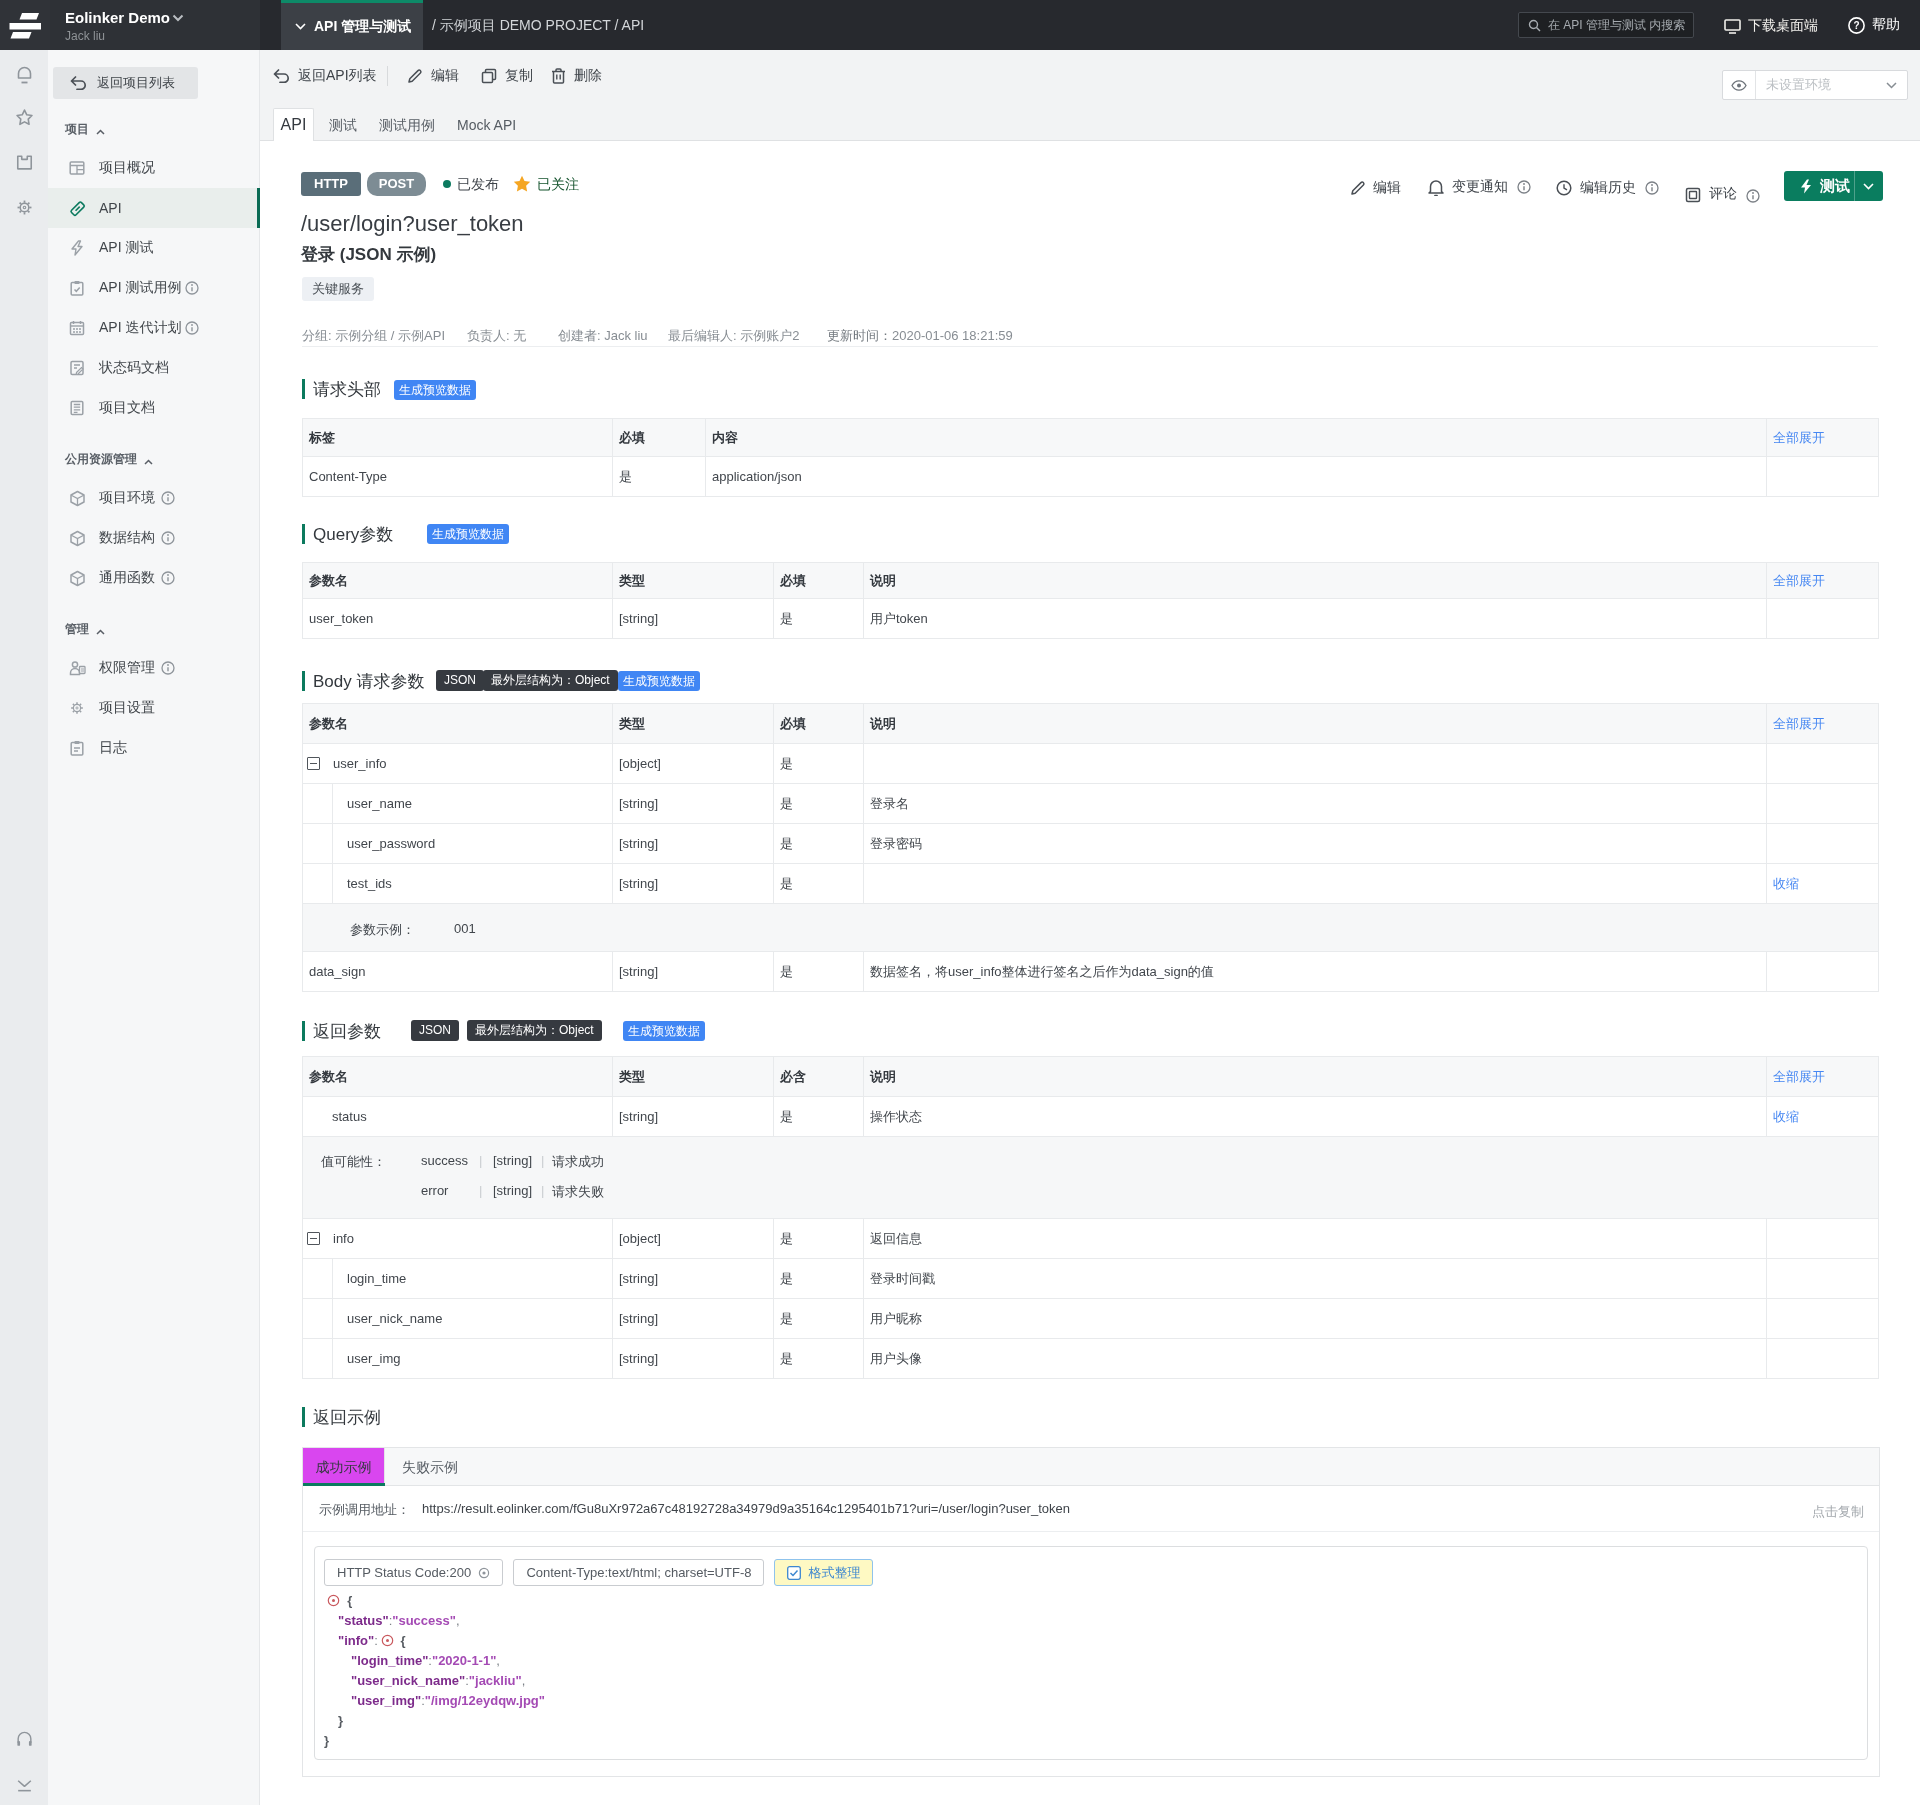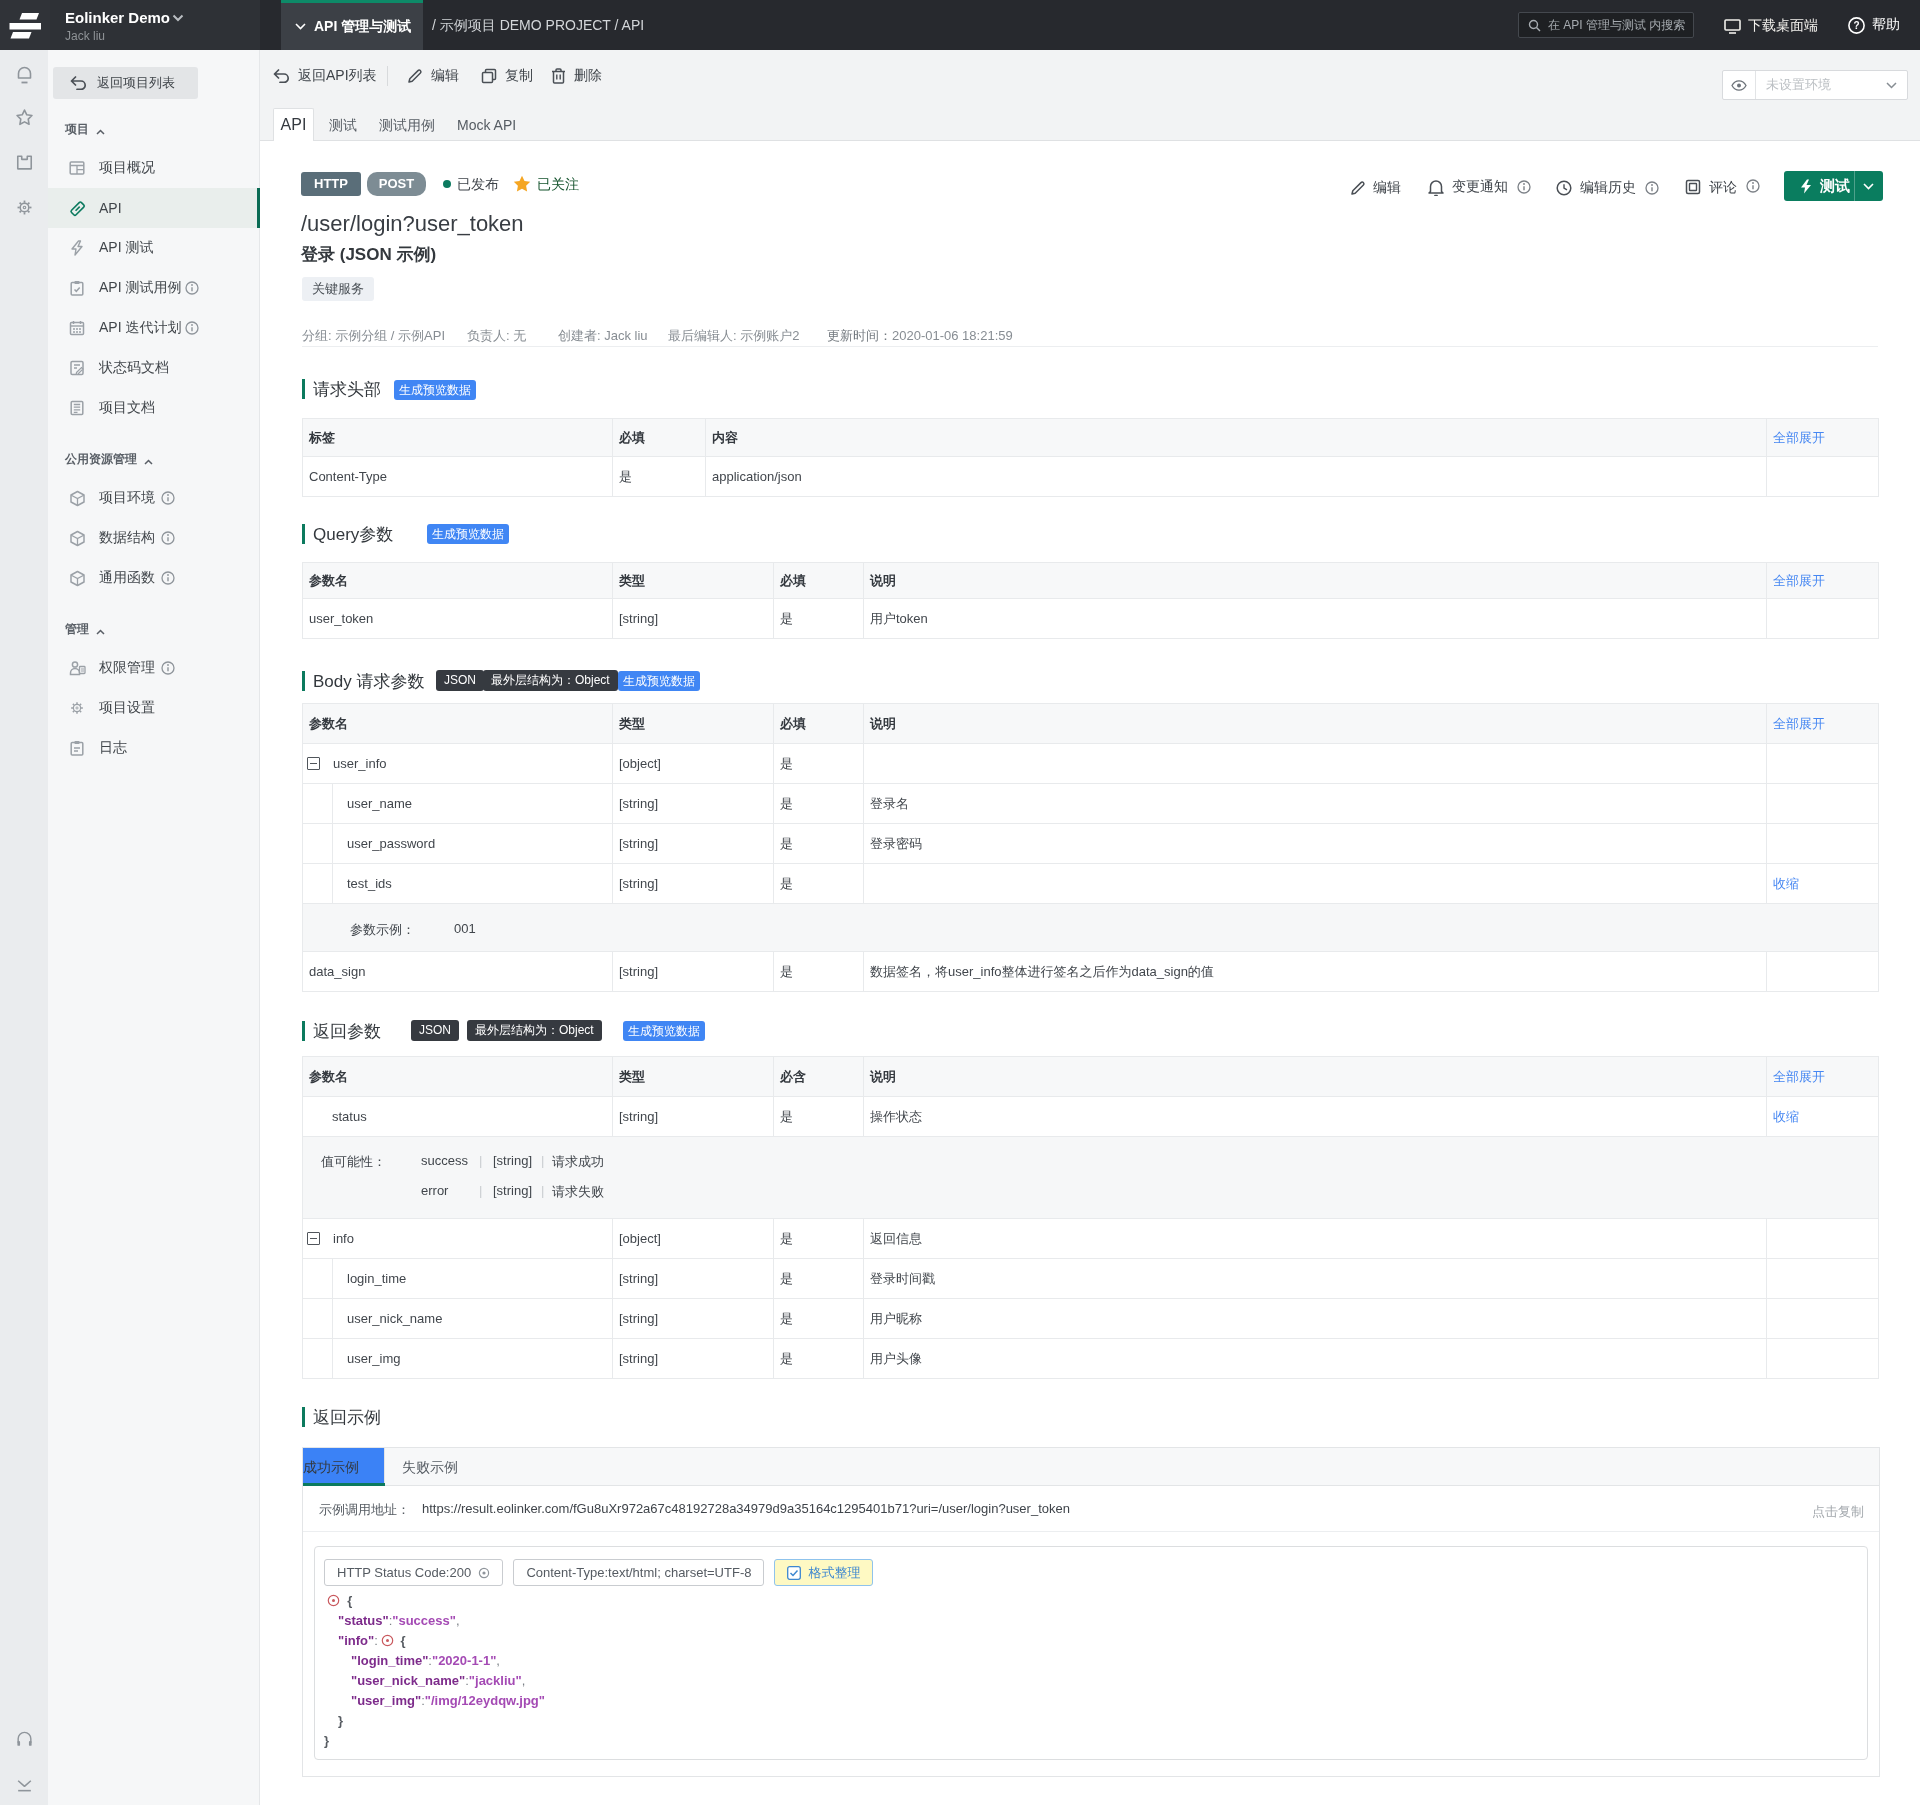--- a/index.html
+++ b/index.html
@@ -386,21 +386,21 @@
       <circle cx="8" cy="8" r="6.8" stroke="#4a4f55" stroke-width="1.5" fill="none"></circle>
       <path d="M8 4.2 L8 8 L11 9.8" stroke="#4a4f55" stroke-width="1.4" fill="none"></path>
     </svg>
   <span style="margin-left:8px;font-size:14px;color:#3f444a">编辑历史</span>
   <svg style="margin-left:9px" width="14" height="14" viewBox="0 0 14 14">
       <circle cx="7" cy="7" r="6" stroke="#7c8187" stroke-width="1.3" fill="none"></circle>
       <path d="M7 6.2 L7 10.2" stroke="#7c8187" stroke-width="1.4"></path>
       <circle cx="7" cy="4" r="0.9" fill="#7c8187"></circle>
     </svg>
 </div>
-<div class="abs" style="left:1685px;top:179px;display:flex;align-items:flex-start">
+<div class="abs" style="left:1685px;top:185px;display:flex;align-items:flex-end">
   <svg width="16" height="16" viewBox="0 0 16 16">
       <rect x="1.5" y="1.5" width="13" height="13" rx="1.5" stroke="#4a4f55" stroke-width="1.5" fill="none"></rect>
       <rect x="4.5" y="4.5" width="7" height="7" rx="0.5" stroke="#4a4f55" stroke-width="1.4" fill="none"></rect>
     </svg>
   <span style="margin-left:8px;font-size:14px;color:#3f444a">评论</span>
   <svg style="margin-left:9px" width="14" height="14" viewBox="0 0 14 14">
       <circle cx="7" cy="7" r="6" stroke="#7c8187" stroke-width="1.3" fill="none"></circle>
       <path d="M7 6.2 L7 10.2" stroke="#7c8187" stroke-width="1.4"></path>
       <circle cx="7" cy="4" r="0.9" fill="#7c8187"></circle>
     </svg>
@@ -617,21 +617,21 @@
       </tr>
 </tbody>
   </table>
 
 <div class="sect" style="top:1406px">
     <div class="bar"></div>
     <div class="st">返回示例</div>
   </div>
 <div class="abs" id="expanel">
   <div style="position:absolute;left:0;top:0;width:100%;height:38px;background:#f7f8f9;border-bottom:1px solid #e3e5e7"></div>
-  <div style="position:absolute;left:0;top:0;width:82px;height:38px;background:#3b82f6;border-right:1px solid #e3e5e7;font-size:14px;color:#34393f;line-height:38px;text-align:left">成功示例</div>
+  <div style="position:absolute;left:0;top:0;width:82px;height:38px;background:#d946ef;border-right:1px solid #e3e5e7;font-size:14px;color:#34393f;line-height:38px;text-align:center">成功示例</div>
   <div style="position:absolute;left:0;top:35px;width:82px;height:3px;background:#0b7a5e"></div>
   <div style="position:absolute;left:99px;top:0;font-size:14px;color:#565c63;line-height:38px">失败示例</div>
 
   <div style="position:absolute;left:0;top:38px;width:100%;height:46px;border-bottom:1px solid #eceef0"></div>
   <div style="position:absolute;left:16px;top:53px;font-size:13px;color:#555b62">示例调用地址：</div>
   <div style="position:absolute;left:119px;top:53px;font-size:13px;color:#3f444a">https://result.eolinker.com/fGu8uXr972a67c48192728a34979d9a35164c1295401b71?uri=/user/login?user_token</div>
   <div style="position:absolute;right:15px;top:55px;font-size:13px;color:#a3a8ad">点击复制</div>
 
   <div style="position:absolute;left:11px;top:98px;width:1554px;height:214px;border:1px solid #dcdee0;border-radius:4px">
     <div style="position:absolute;left:9px;top:12px;display:flex">

